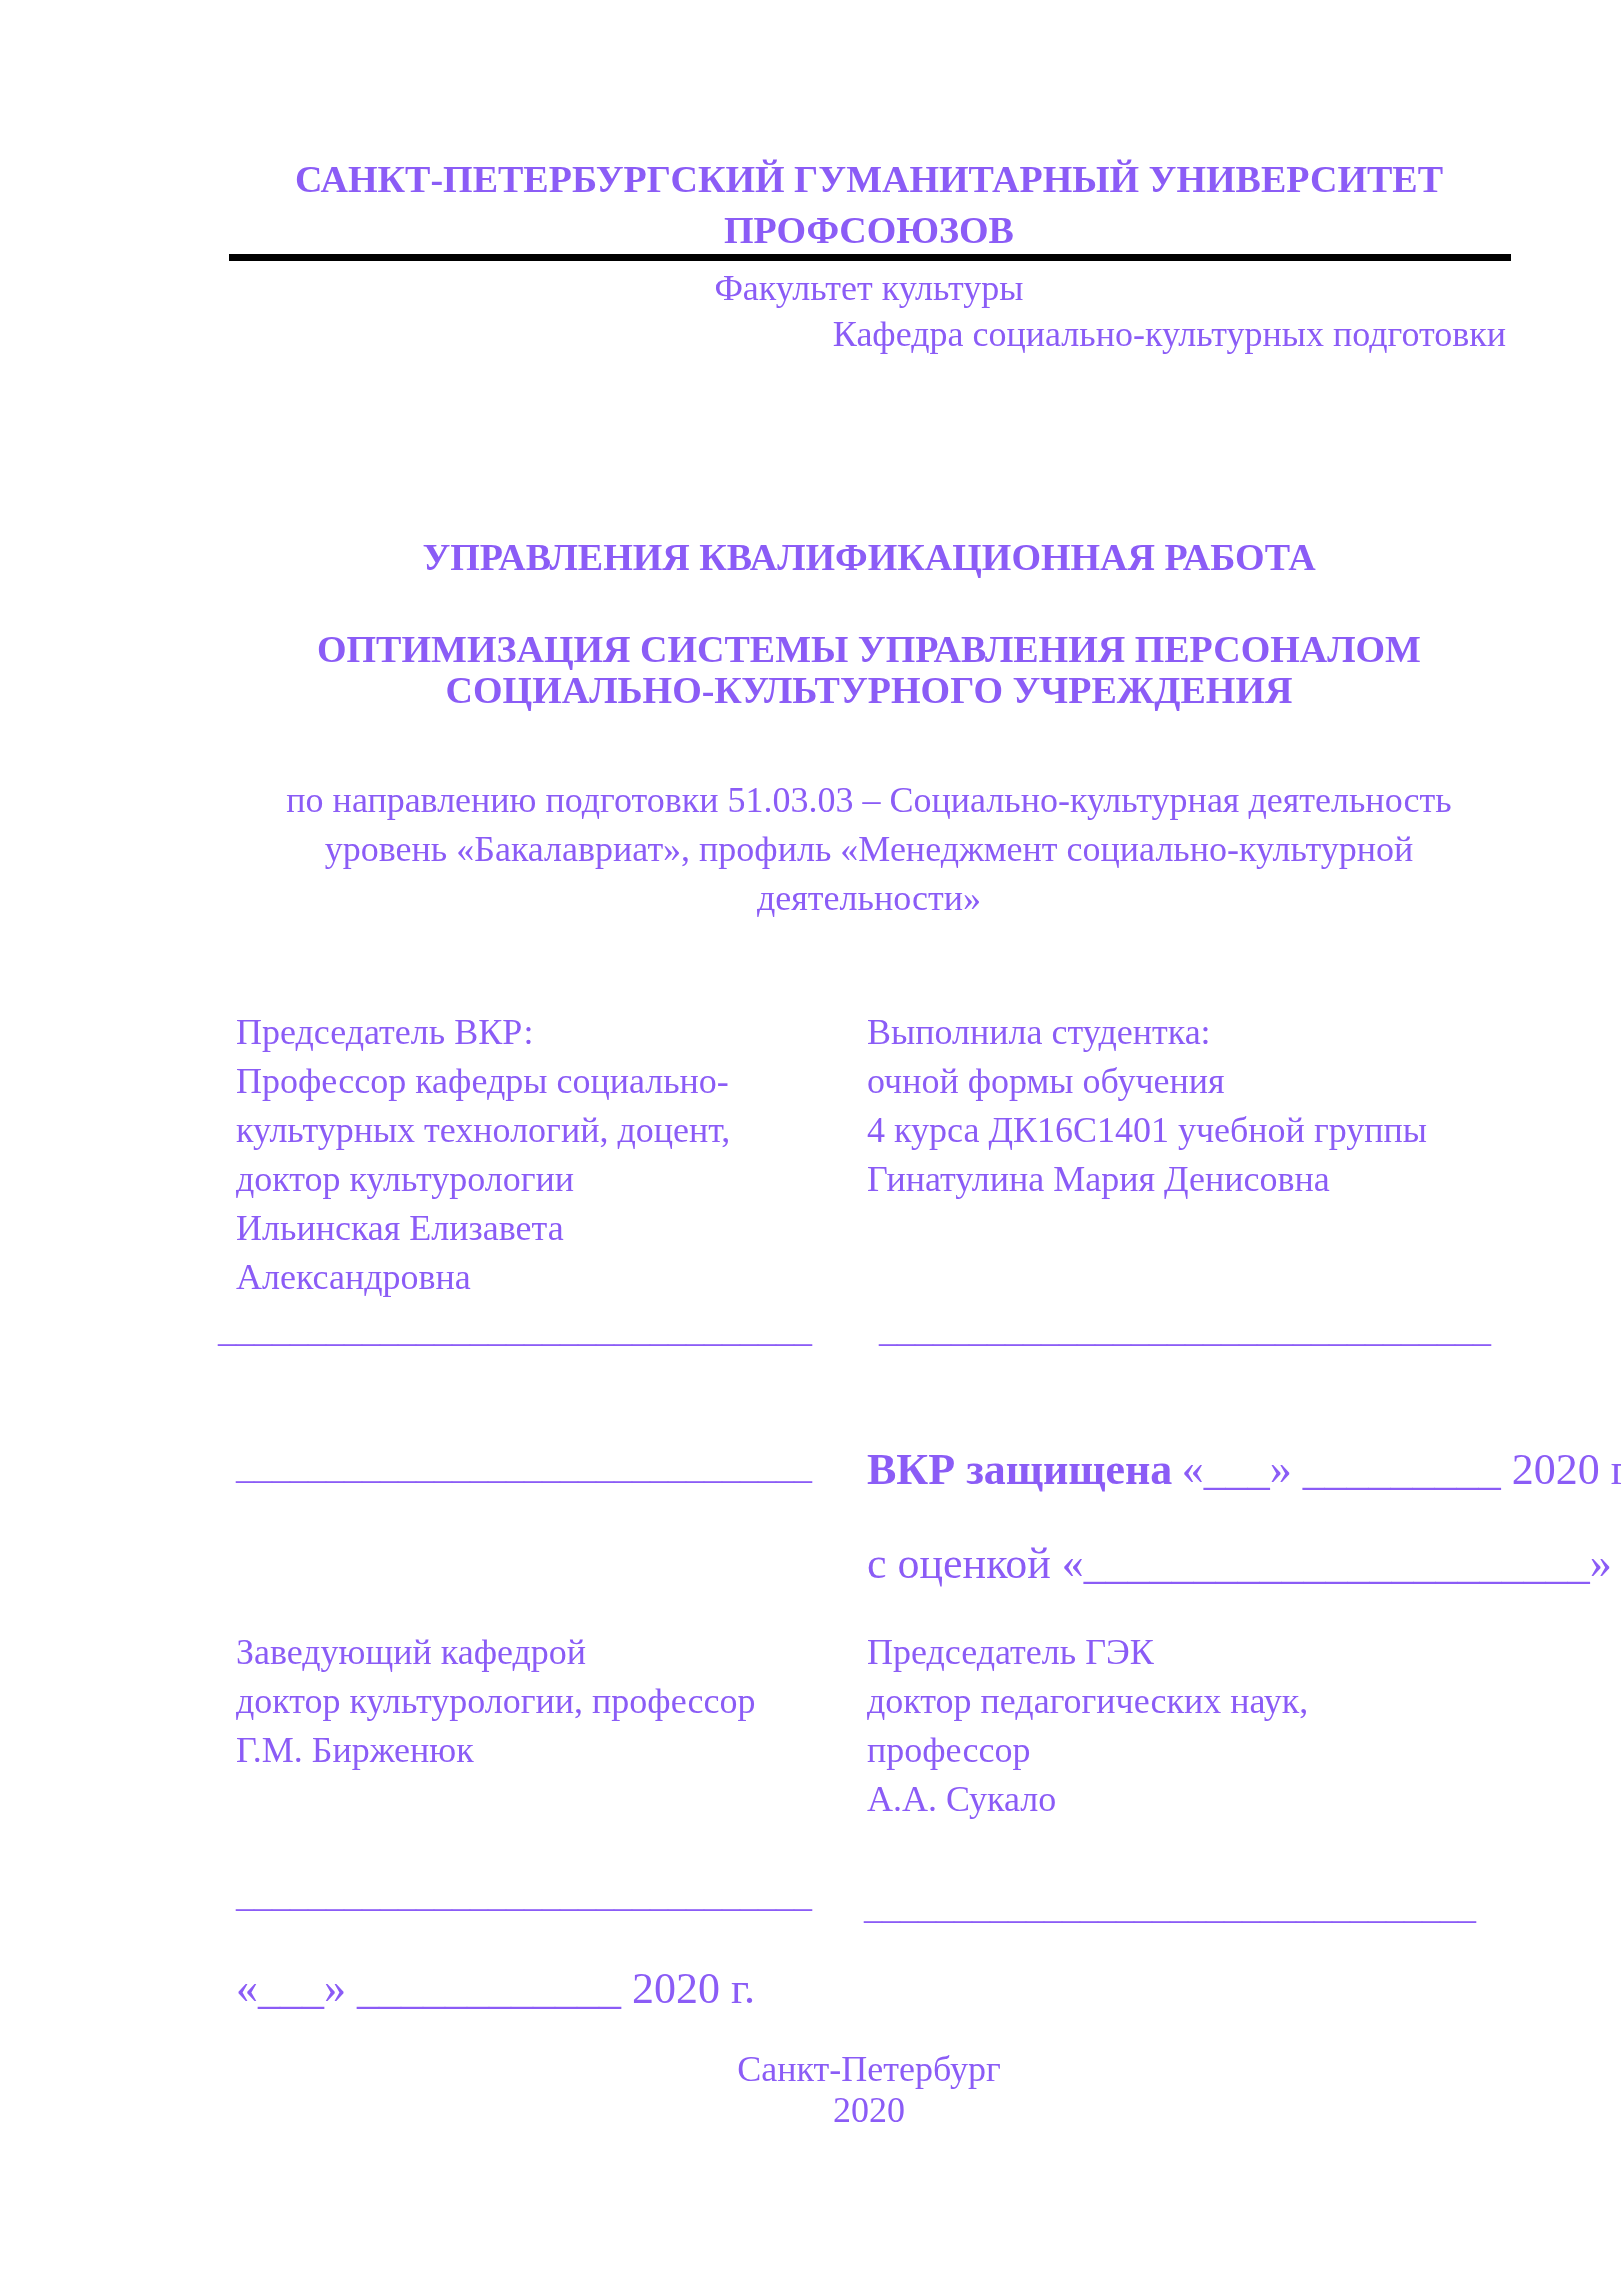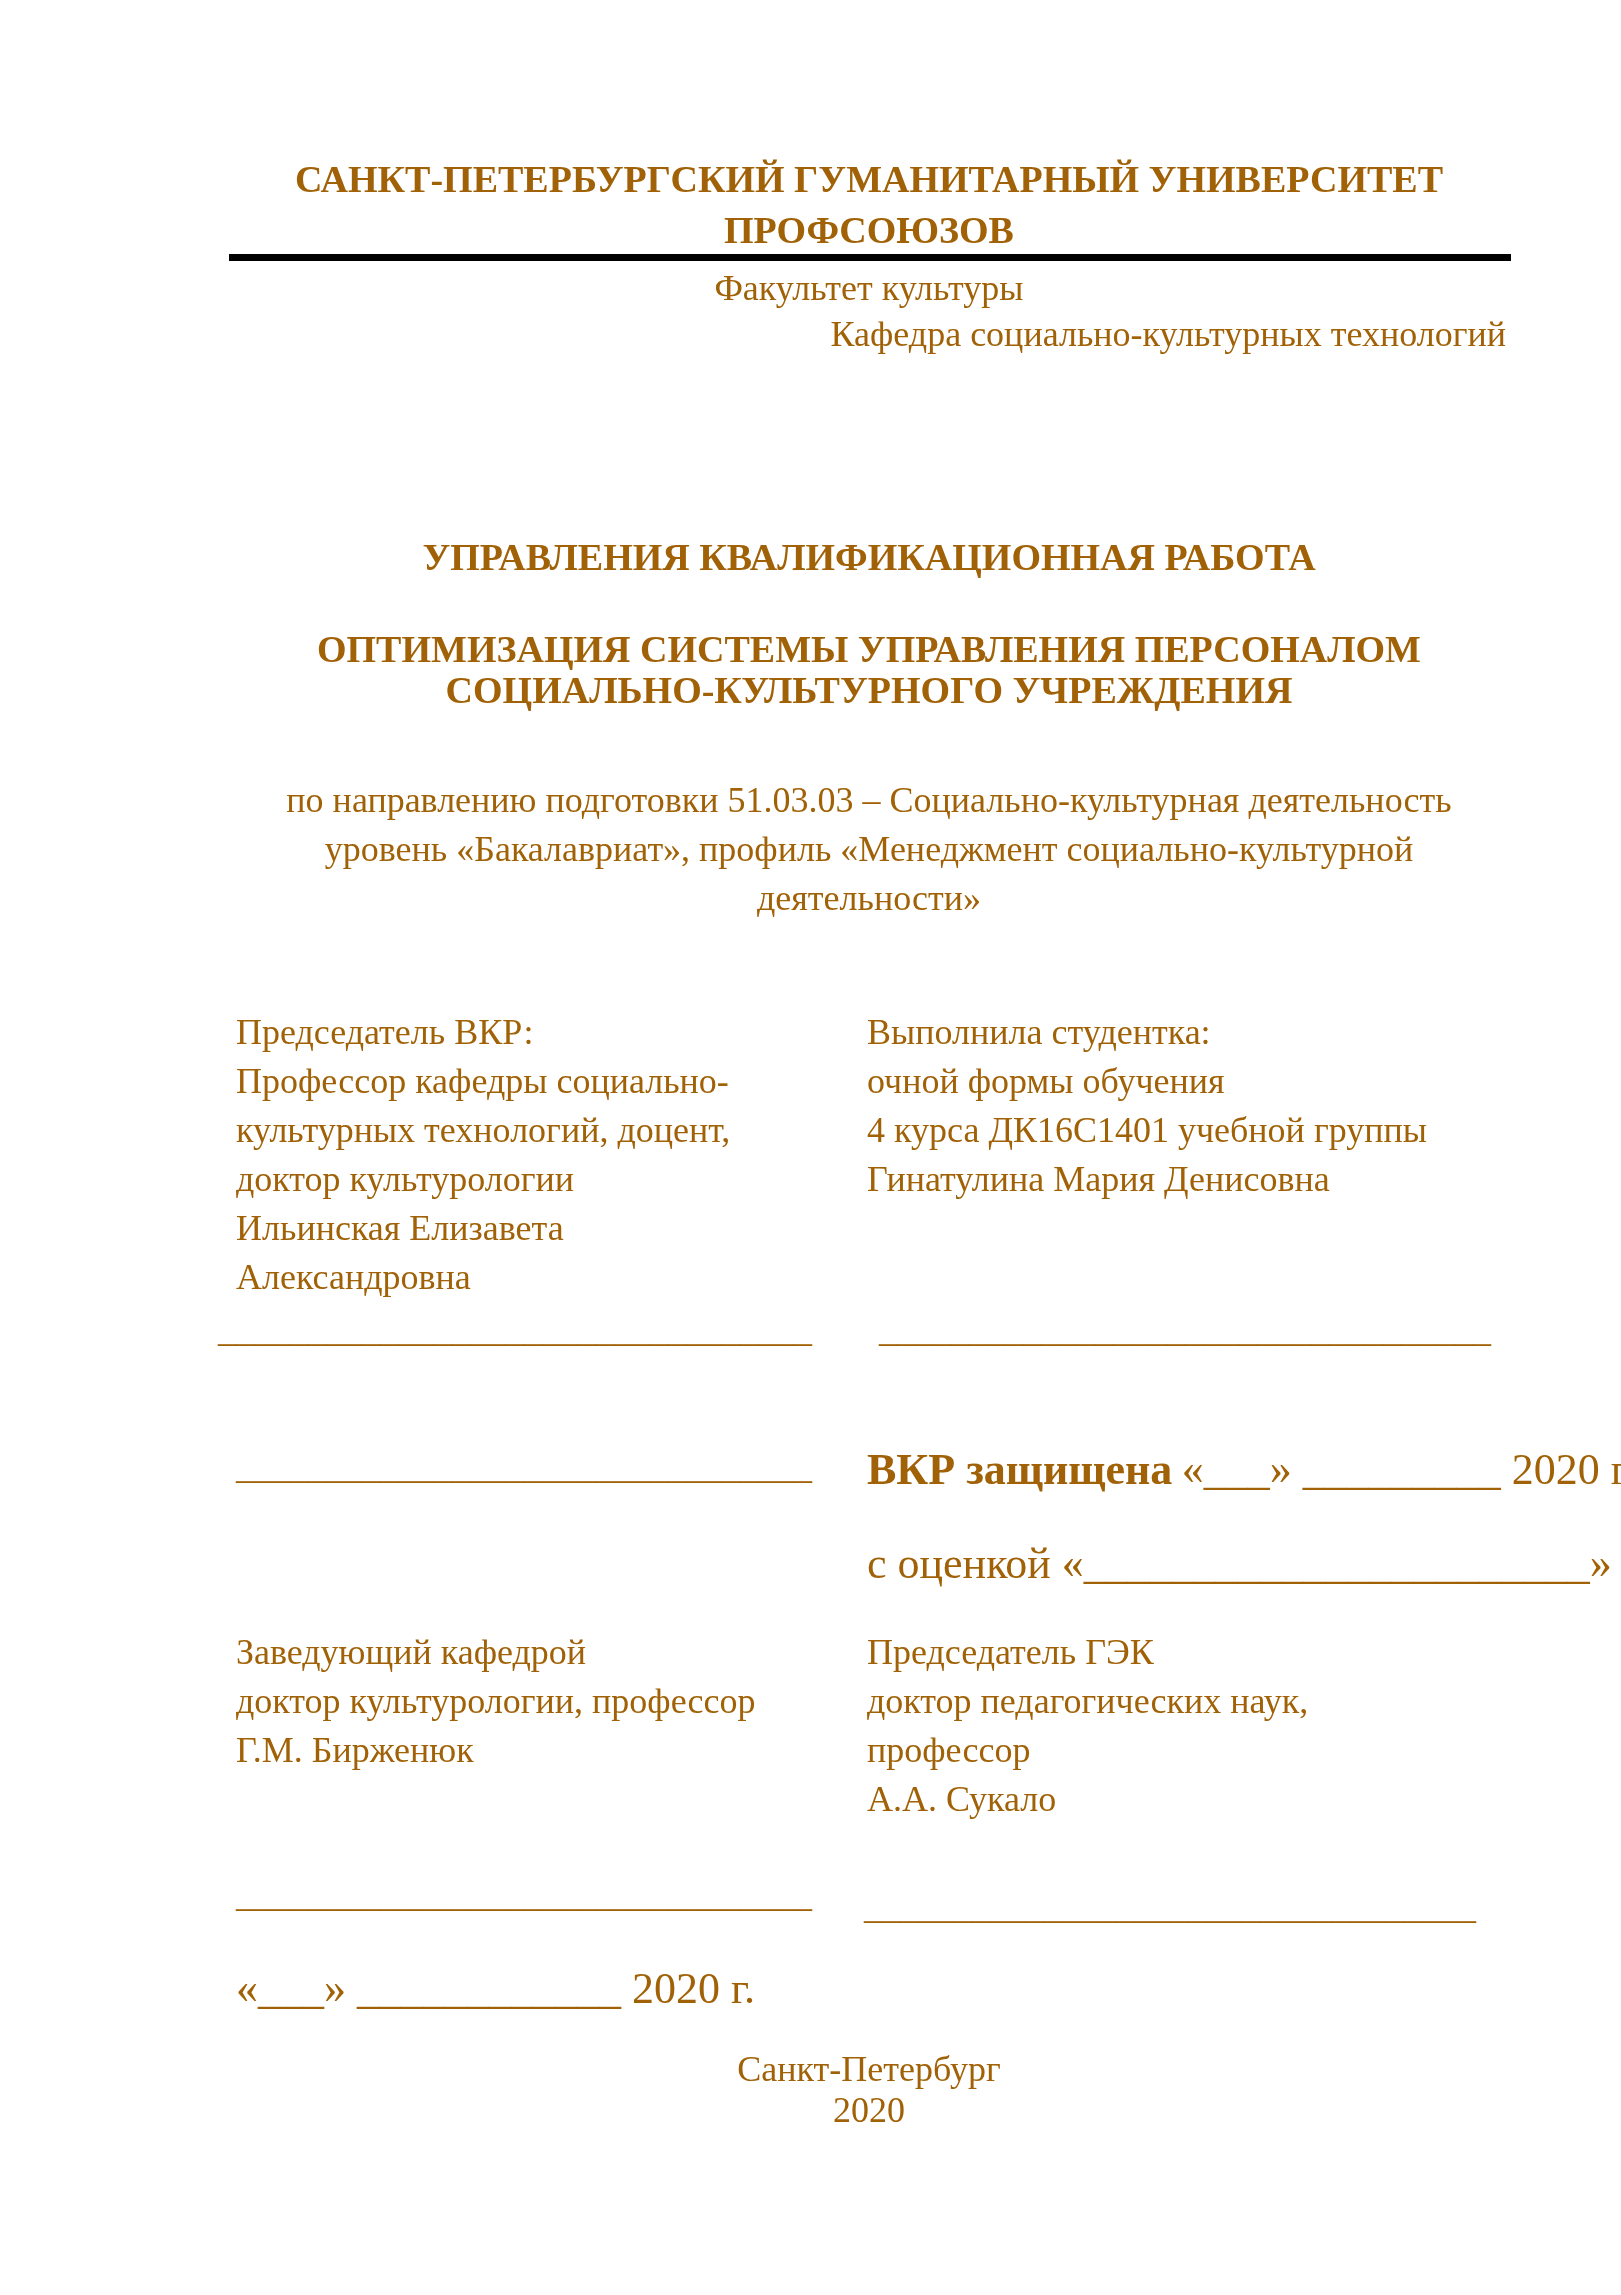--- a/index.html
+++ b/index.html
@@ -5,21 +5,21 @@
   html, body {
     margin: 0;
     padding: 0;
     background: #9e9e9e;
   }
   .page {
     position: relative;
     width: 1622px;
     height: 2295px;
     background: #ffffff;
-    color: #a16207;
+    color: #8b5cf6;
     font-family: "Liberation Serif", "DejaVu Serif", serif;
     overflow: hidden;
   }
   .blk {
     position: absolute;
     left: 232px;
     width: 1274px;
     font-size: 36px;
     line-height: 1;
     white-space: nowrap;
@@ -59,21 +59,21 @@
 <div class="page">
 
   <div class="blk center bold" style="top:160px">САНКТ-ПЕТЕРБУРГСКИЙ ГУМАНИТАРНЫЙ УНИВЕРСИТЕТ</div>
 
   <div class="blk center bold" style="top:211px">ПРОФСОЮЗОВ</div>
 
   <div class="rule"></div>
 
   <div class="blk center" style="top:270px">Факультет культуры</div>
 
-  <div class="blk right" style="top:316px">Кафедра социально-культурных технологий</div>
+  <div class="blk right" style="top:316px">Кафедра социально-культурных подготовки</div>
 
   <div class="blk center bold" style="top:538px">УПРАВЛЕНИЯ КВАЛИФИКАЦИОННАЯ РАБОТА</div>
 
   <div class="blk center bold" style="top:630px">ОПТИМИЗАЦИЯ СИСТЕМЫ УПРАВЛЕНИЯ ПЕРСОНАЛОМ</div>
 
   <div class="blk center bold" style="top:671px">СОЦИАЛЬНО-КУЛЬТУРНОГО УЧРЕЖДЕНИЯ</div>
 
   <div class="col center" style="left:232px; top:764px; width:1274px;margin-top:12px;">
     <div>по направлению подготовки 51.03.03 – Социально-культурная деятельность</div>
     <div>уровень «Бакалавриат», профиль «Менеджмент социально-культурной</div>

